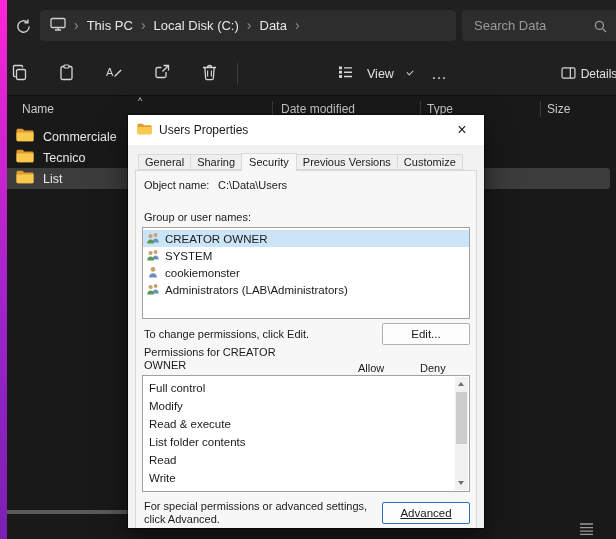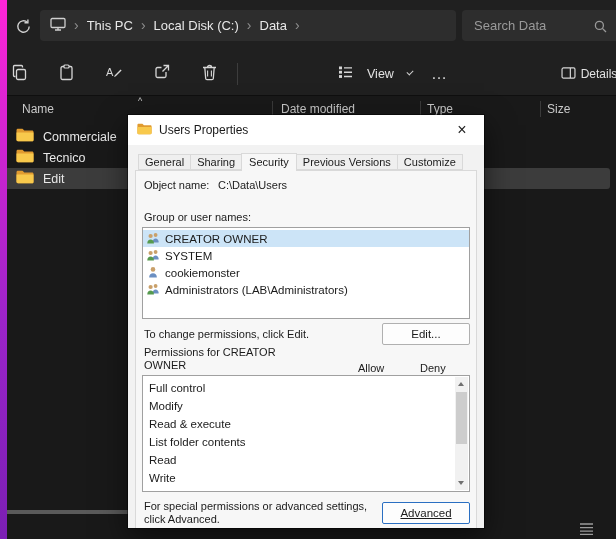--- a/index.html
+++ b/index.html
@@ -208,21 +208,21 @@
     </span>
     <span>Commerciale</span>
   </div>
   <div class="file-row selected" style="top:168px;">
     <span>
       <svg width="18" height="14" viewBox="0 0 18 14">
           <path d="M.5 2.2C.5 1.4 1.1.8 1.9.8h4.6l1.8 1.8h7.9c.7 0 1.3.6 1.3 1.3v8c0 .7-.6 1.3-1.3 1.3H1.9c-.8 0-1.4-.6-1.4-1.4z" fill="#e09b30"></path>
           <path d="M.5 4.5h17v7.4c0 .7-.6 1.3-1.3 1.3H1.9c-.8 0-1.4-.6-1.4-1.4z" fill="#f8c94c"></path>
         </svg>
     </span>
-    <span>Edit</span>
+    <span>List</span>
   </div>
 
   <div class="hscroll"></div>
   <div class="viewtoggle">
     <span>
       <svg width="15" height="13" viewBox="0 0 15 13">
           <path d="M1 2h13M1 5.6h13M1 9.2h13M1 12.3h13" stroke="#9a9a9a" stroke-width="1.3"></path>
         </svg>
     </span>
   </div>

